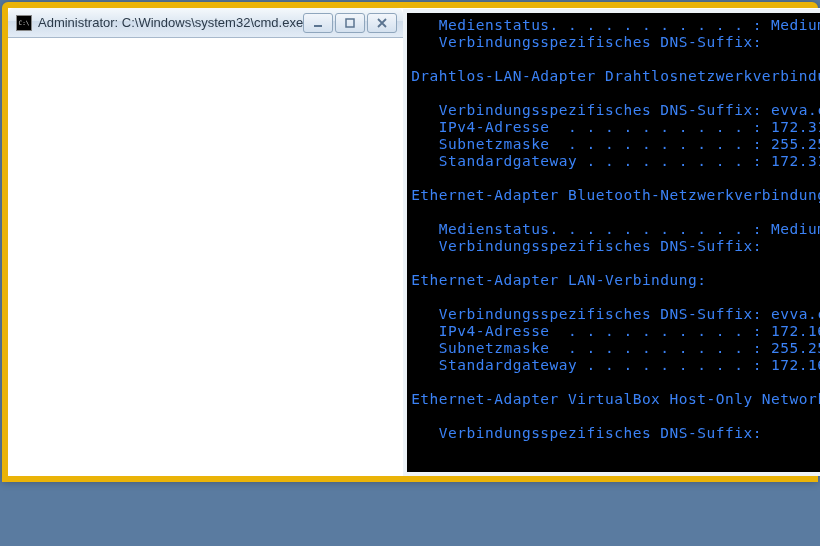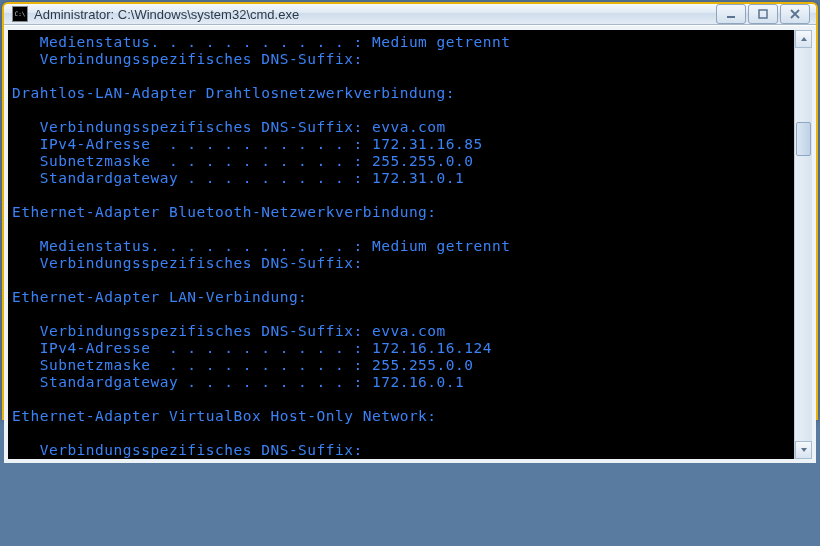--- a/index.html
+++ b/index.html
@@ -9,27 +9,27 @@
     width: 820px;
     height: 546px;
     overflow: hidden;
     position: relative;
   }
   .window {
     position: absolute;
     top: 2px;
     left: 2px;
     width: 816px;
-    height: 418px;
+    height: 480px;
     background: #fff;
-    border: 2px solid #eab308;
+    border: 6px solid #eab308;
     border-radius: 6px 6px 0 0;
     box-shadow: 0 0 8px rgba(0,0,0,0.3);
     display: flex;
-    flex-direction: column;
+    flex-direction: row;
   }
   .titlebar {
     height: 30px;
     background: linear-gradient(to bottom, #f5f9fc 0%, #dfe9f3 45%, #cfdceb 46%, #e3ecf6 100%);
     border-bottom: 1px solid #a8b9cc;
     border-radius: 6px 6px 0 0;
     display: flex;
     align-items: center;
     padding: 0 6px 0 8px;
   }

